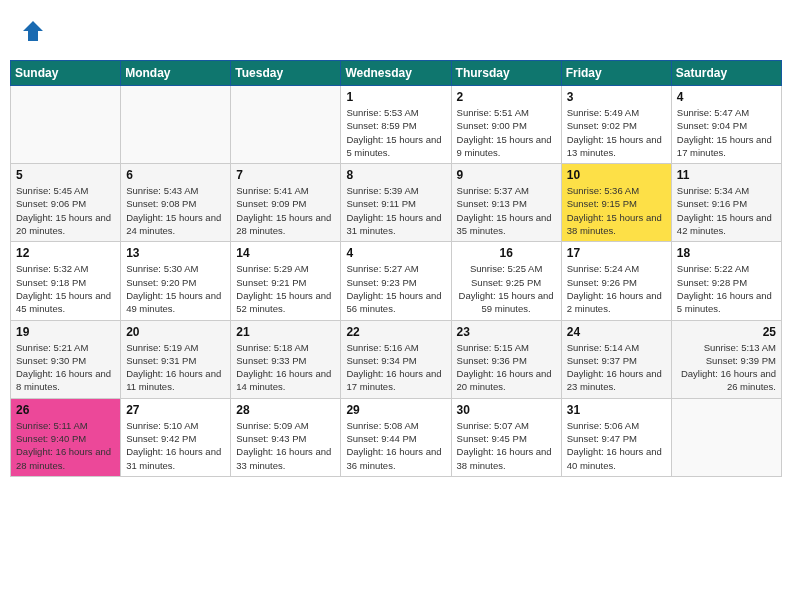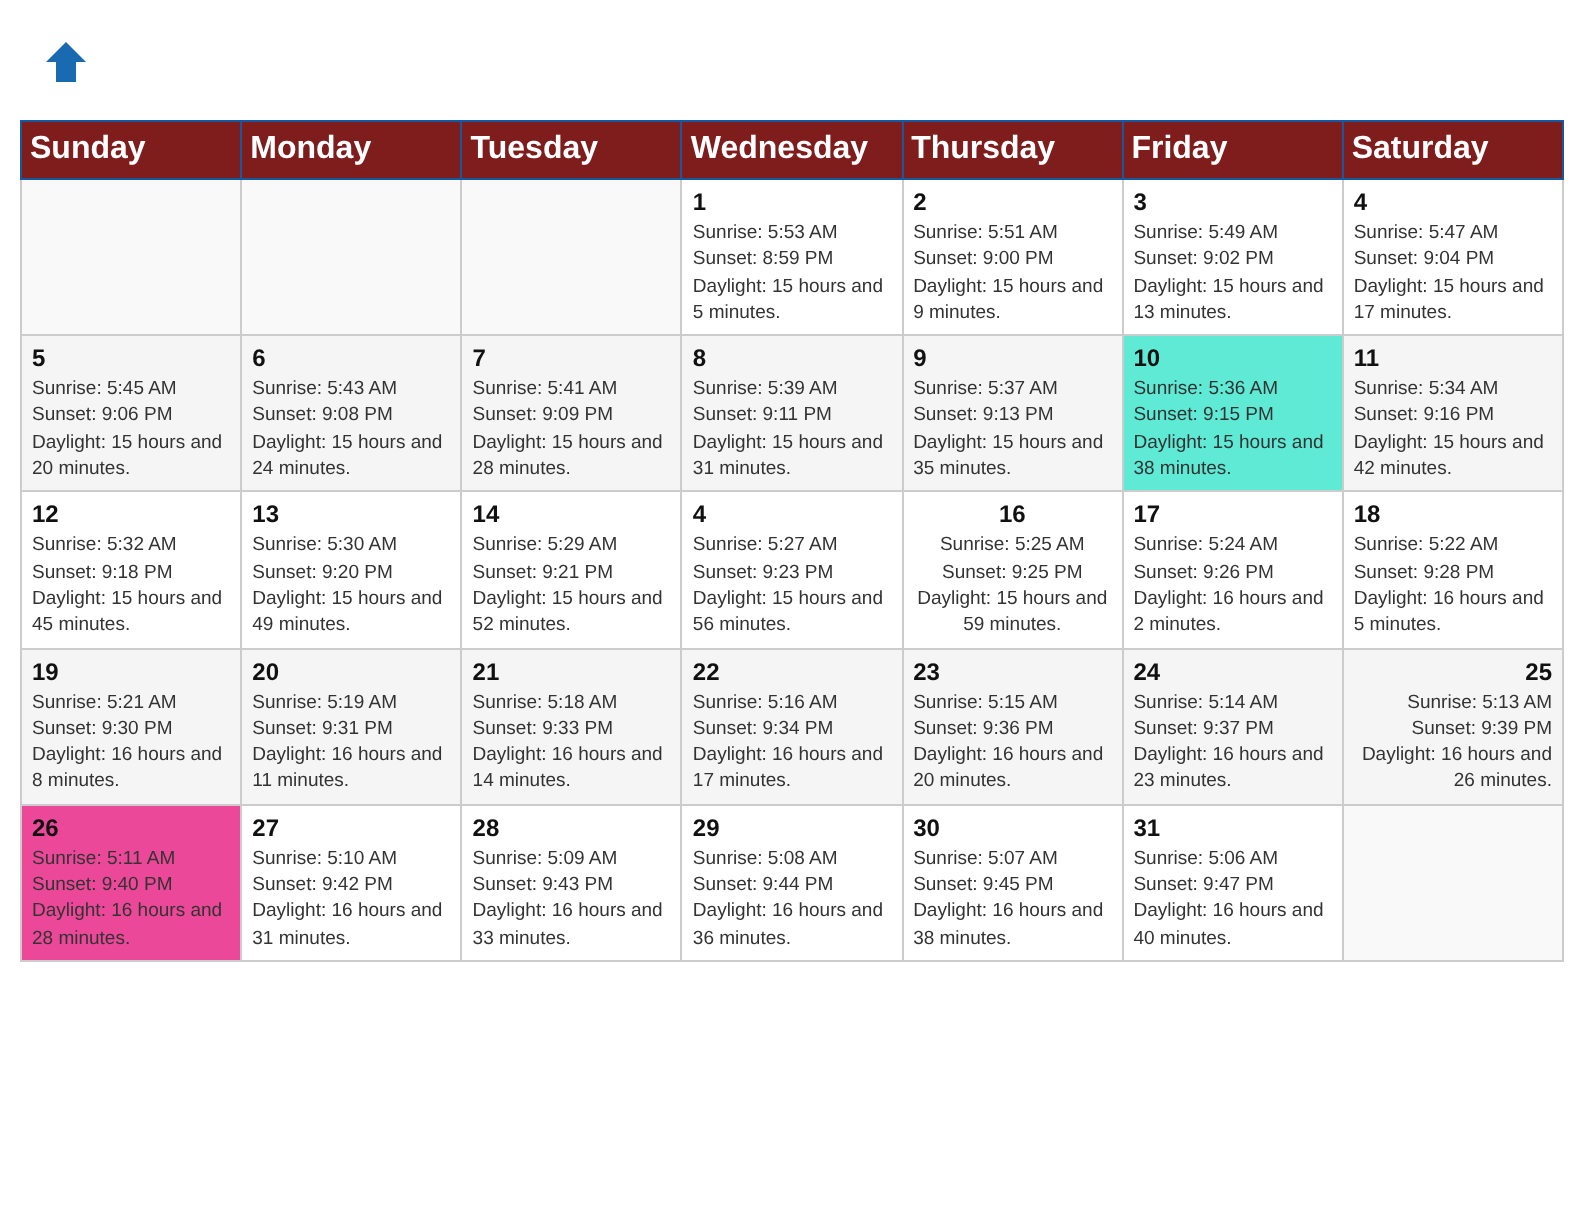--- a/index.html
+++ b/index.html
@@ -53,23 +53,23 @@
     .location {
       font-size: 15px;
       color: #444;
     }
     .calendar {
       width: 100%;
       border-collapse: collapse;
       border: 1px solid #ccc;
     }
     .calendar th {
-      background-color: #7f1d1d;
+      background-color: #0f766e;
       color: #fff;
-      font-size: 16px;
+      font-size: 12px;
       font-weight: bold;
       padding: 5px 4px;
       text-align: left;
       border: 1px solid #1558a0;
     }
     .calendar td {
       vertical-align: top;
       padding: 4px 5px;
       border: 1px solid #ccc;
       font-size: 10px;
@@ -194,21 +194,21 @@
 Daylight: 15 hours
 and 31 minutes.</div>
         </td>
         <td style="background: rgb(245, 245, 245);">
           <span class="day-number">9</span>
           <div class="day-detail">Sunrise: 5:37 AM
 Sunset: 9:13 PM
 Daylight: 15 hours
 and 35 minutes.</div>
         </td>
-        <td style="background: #5eead4;">
+        <td style="background: #fde047;">
           <span class="day-number">10</span>
           <div class="day-detail">Sunrise: 5:36 AM
 Sunset: 9:15 PM
 Daylight: 15 hours
 and 38 minutes.</div>
         </td>
         <td style="background: rgb(245, 245, 245);">
           <span class="day-number">11</span>
           <div class="day-detail">Sunrise: 5:34 AM
 Sunset: 9:16 PM

